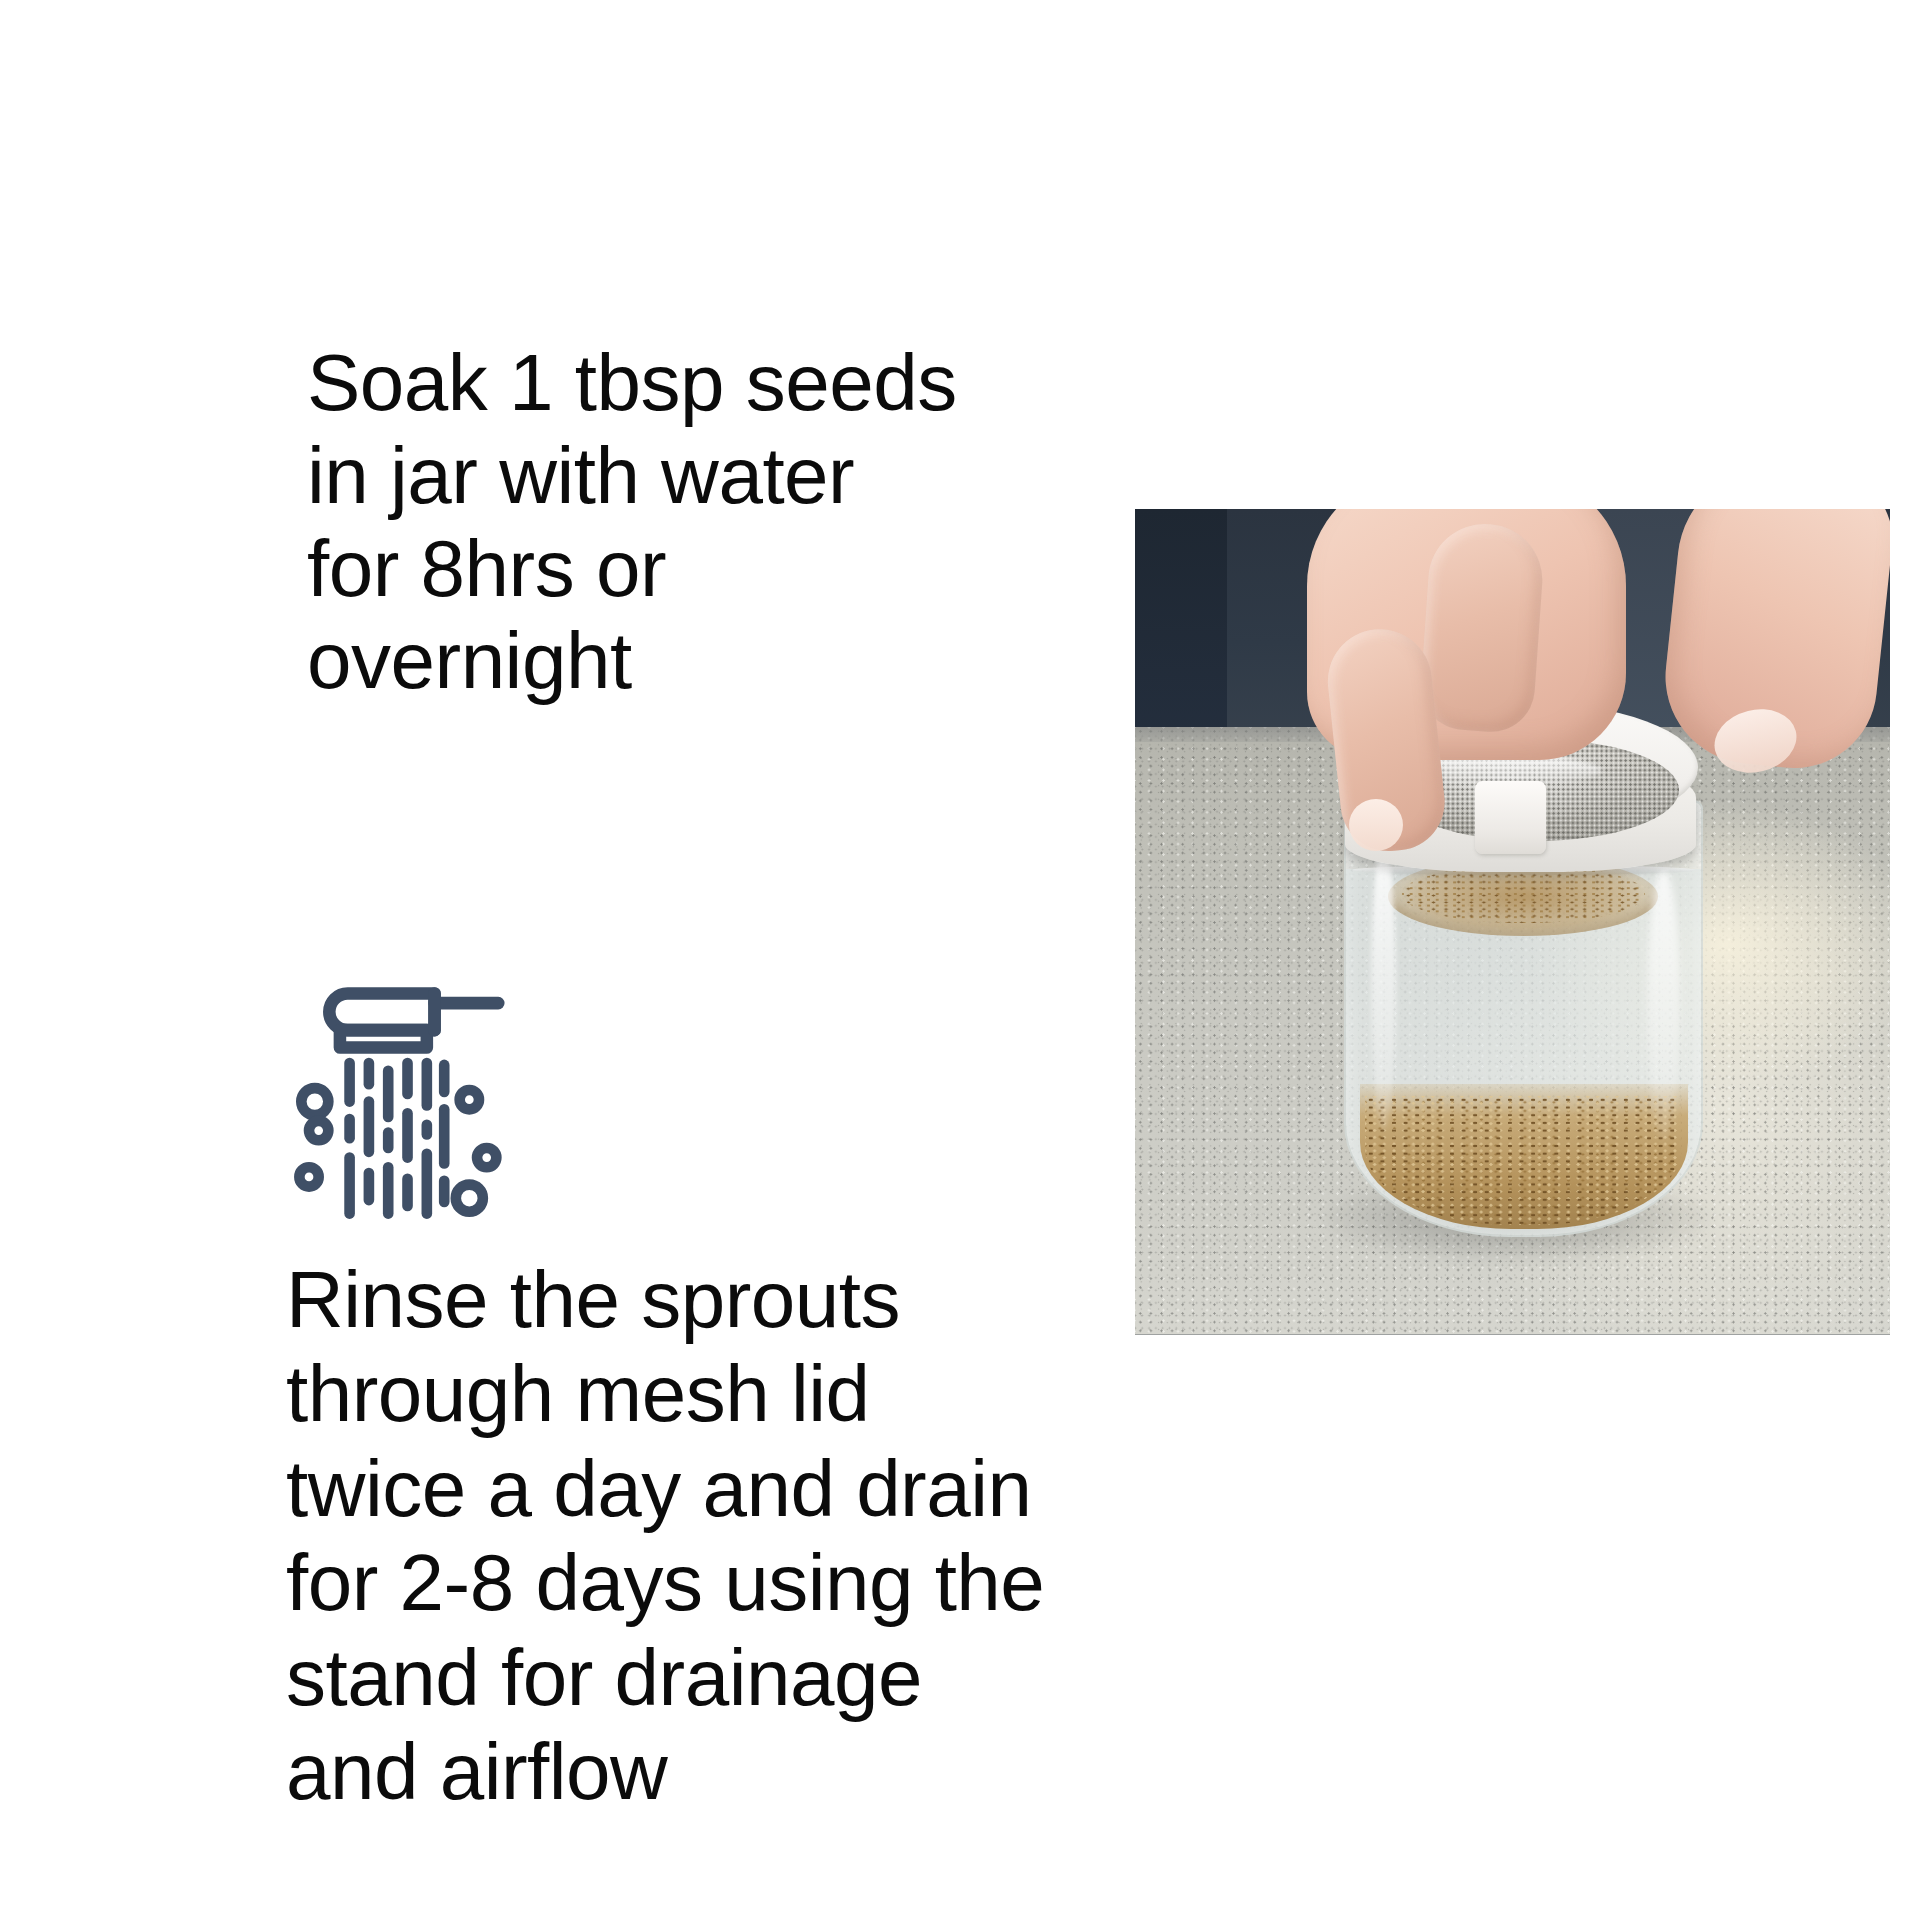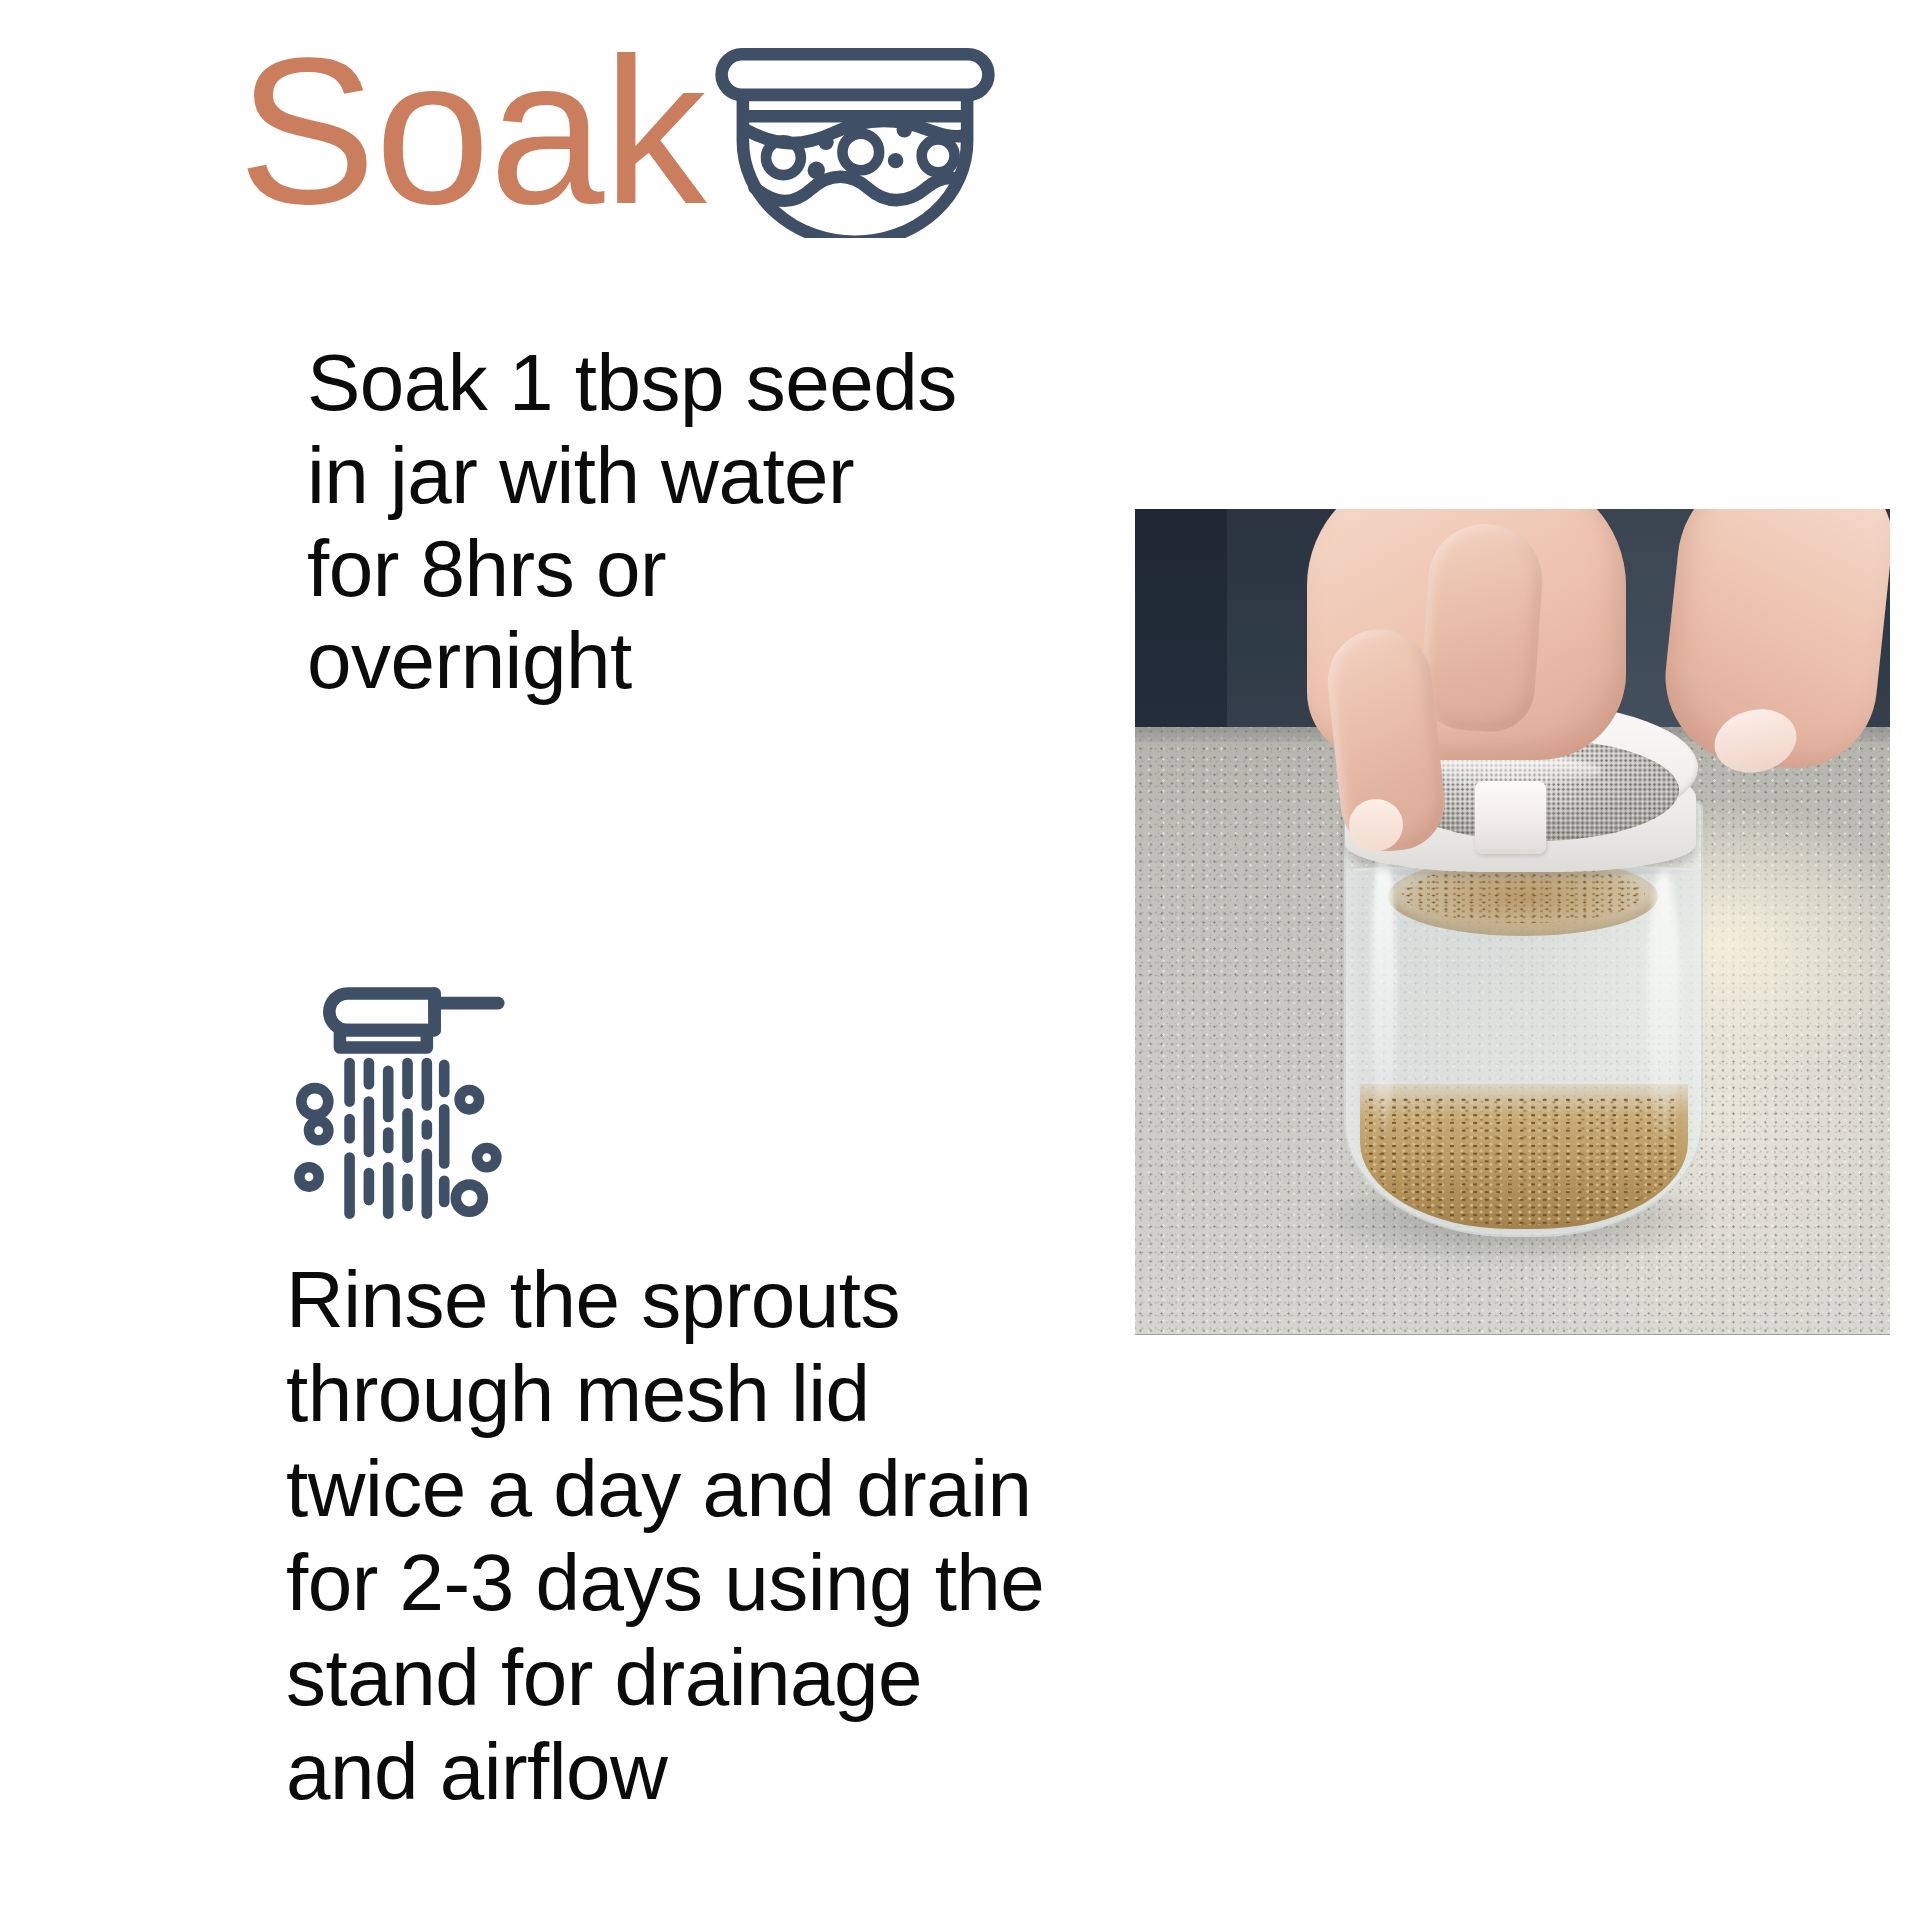--- a/index.html
+++ b/index.html
@@ -412,46 +412,20 @@
     stroke-width: 11;
   }
 </style>
 </head>
 <body>
 
 <div class="page">
 
   <div class="left-col">
 
-    <div class="step-head" id="soak-head">
-      <span class="step-title">Soak</span>
-
-      <span class="icon-box" id="soak-icon-box">
-        <svg viewBox="0 0 300 212" width="290" height="205" aria-hidden="true">
-
-          <rect class="ico-stroke" x="12" y="22" width="276" height="42" rx="21" ry="21"></rect>
-
-          <path class="ico-stroke" d="M34 66 L34 112 A116 104 0 0 0 266 112 L266 66"></path>
-
-          <path class="ico-stroke" d="M40 86 L260 86" stroke-width="10"></path>
-
-          <path class="ico-stroke" d="M37 100 C70 118 96 118 128 103 C162 87 196 88 228 101 C244 107 254 108 264 106"></path>
-
-          <path class="ico-stroke" d="M46 160 C68 178 86 178 104 162 C124 144 146 145 164 161 C182 177 204 177 224 160 C234 152 242 149 252 150"></path>
-
-          <circle class="ico-ring" cx="76" cy="129" r="18"></circle>
-          <circle class="ico-ring" cx="156" cy="123" r="19"></circle>
-          <circle class="ico-ring" cx="236" cy="127" r="17"></circle>
-          <circle class="ico-fill" cx="120" cy="113" r="8"></circle>
-          <circle class="ico-fill" cx="110" cy="142" r="9"></circle>
-          <circle class="ico-fill" cx="201" cy="100" r="8"></circle>
-          <circle class="ico-fill" cx="192" cy="132" r="8"></circle>
-        </svg>
-      </span>
-    </div>
 
     <div class="step-body" id="soak-body">Soak 1 tbsp seeds
 in jar with water
 for 8hrs or
 overnight</div>
 
     <div class="step-head" id="rinse-head">
 
       <span class="icon-box" id="rinse-icon-box">
         <svg viewBox="0 0 236 262" width="228" height="253" aria-hidden="true">
@@ -492,21 +466,21 @@
           <circle class="ico-ring" cx="196" cy="126" r="10"></circle>
           <circle class="ico-ring" cx="214" cy="186" r="10"></circle>
           <circle class="ico-ring" cx="196" cy="228" r="14"></circle>
         </svg>
       </span>
     </div>
 
     <div class="step-body" id="rinse-body">Rinse the sprouts
 through mesh lid
 twice a day and drain
-for 2-3 days using the
+for 2-8 days using the
 stand for drainage
 and airflow</div>
 
   </div>
 
   <div class="photo">
     <div class="photo-inner">
 
       <div class="bg-dark"></div>
       <div class="bg-wall-light"></div>

